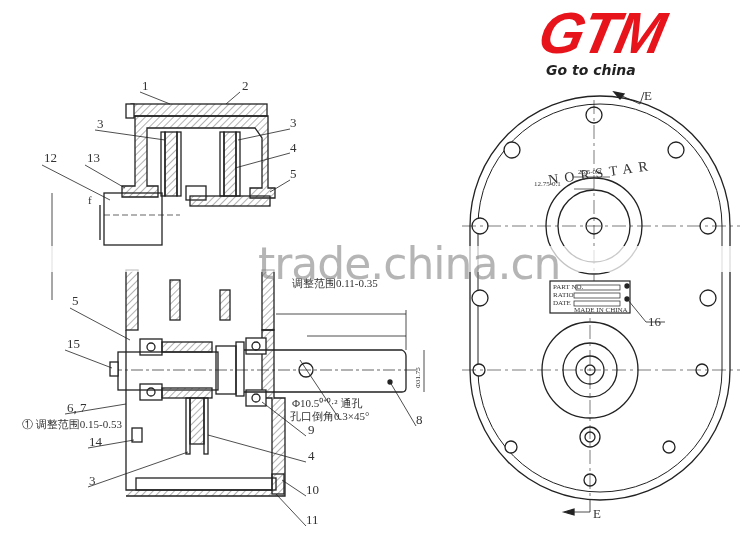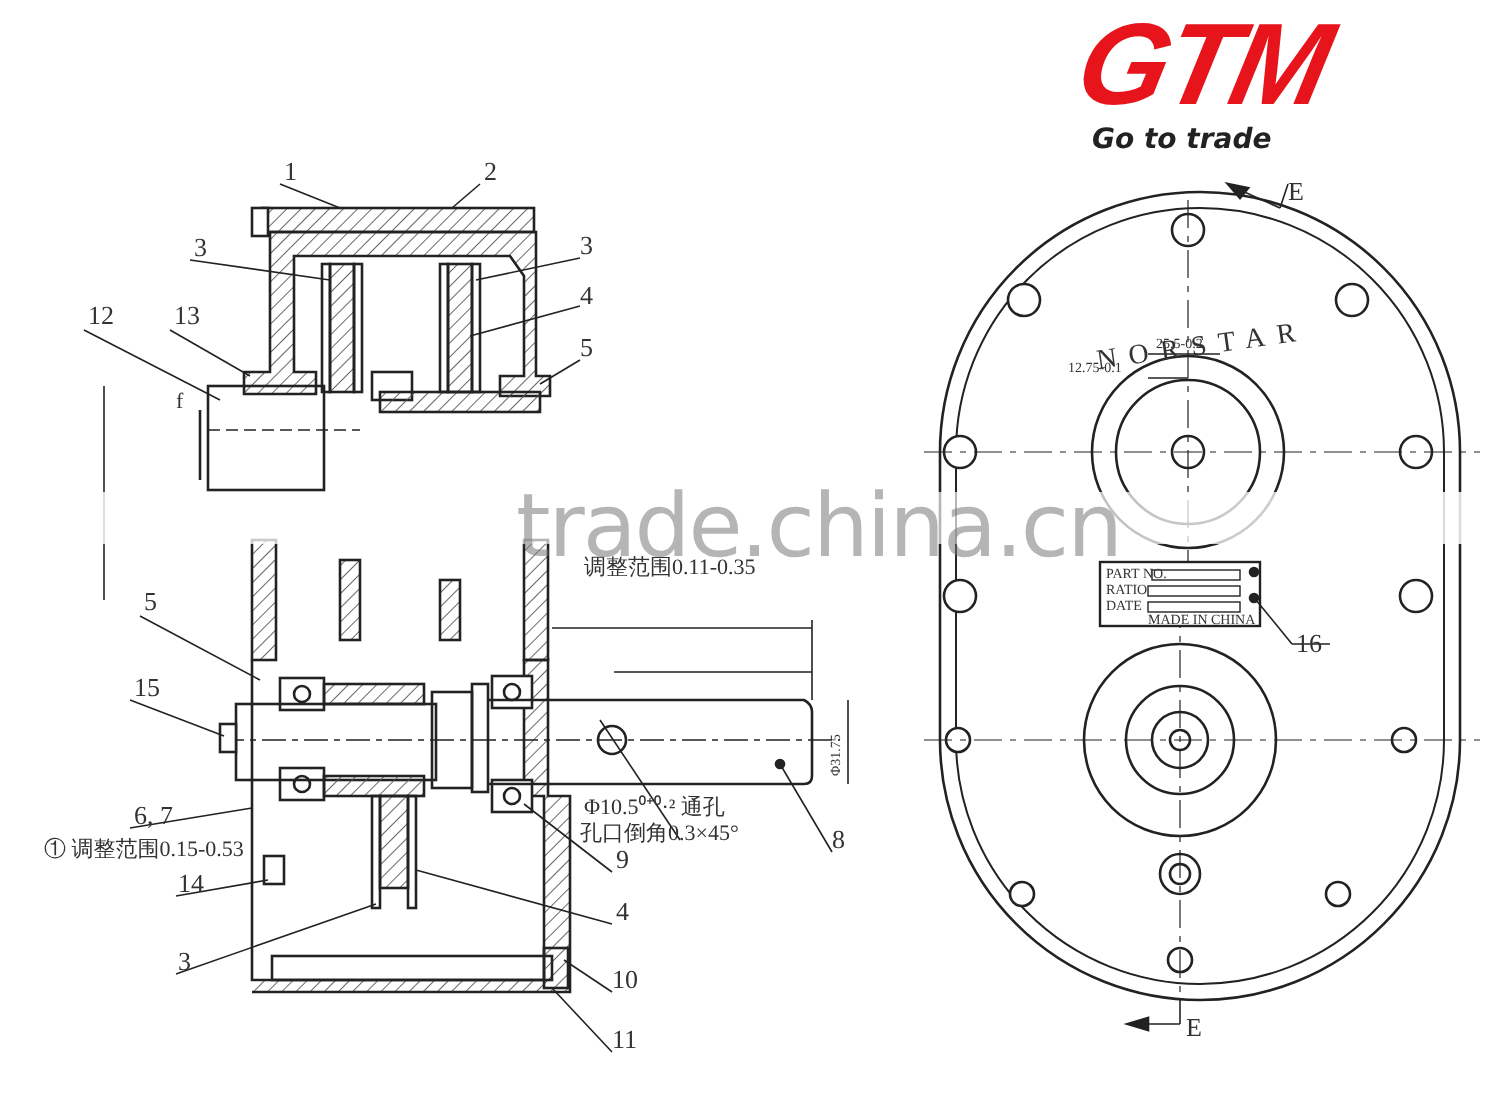--- a/index.html
+++ b/index.html
@@ -213,15 +213,15 @@
     <text class="tiny" x="553" y="305">DATE</text>
     <text class="tiny" x="574" y="312">MADE IN CHINA</text>
   </g>
 </svg>
 
 <div class="wm-band"></div>
 <div class="watermark">trade.china.cn</div>
 
 <div class="logo">
   <div class="logo-main">GTM</div>
-  <div class="logo-tag">Go to trade</div>
+  <div class="logo-tag">Go to china</div>
 </div>
 </div>
 
 </body></html>

